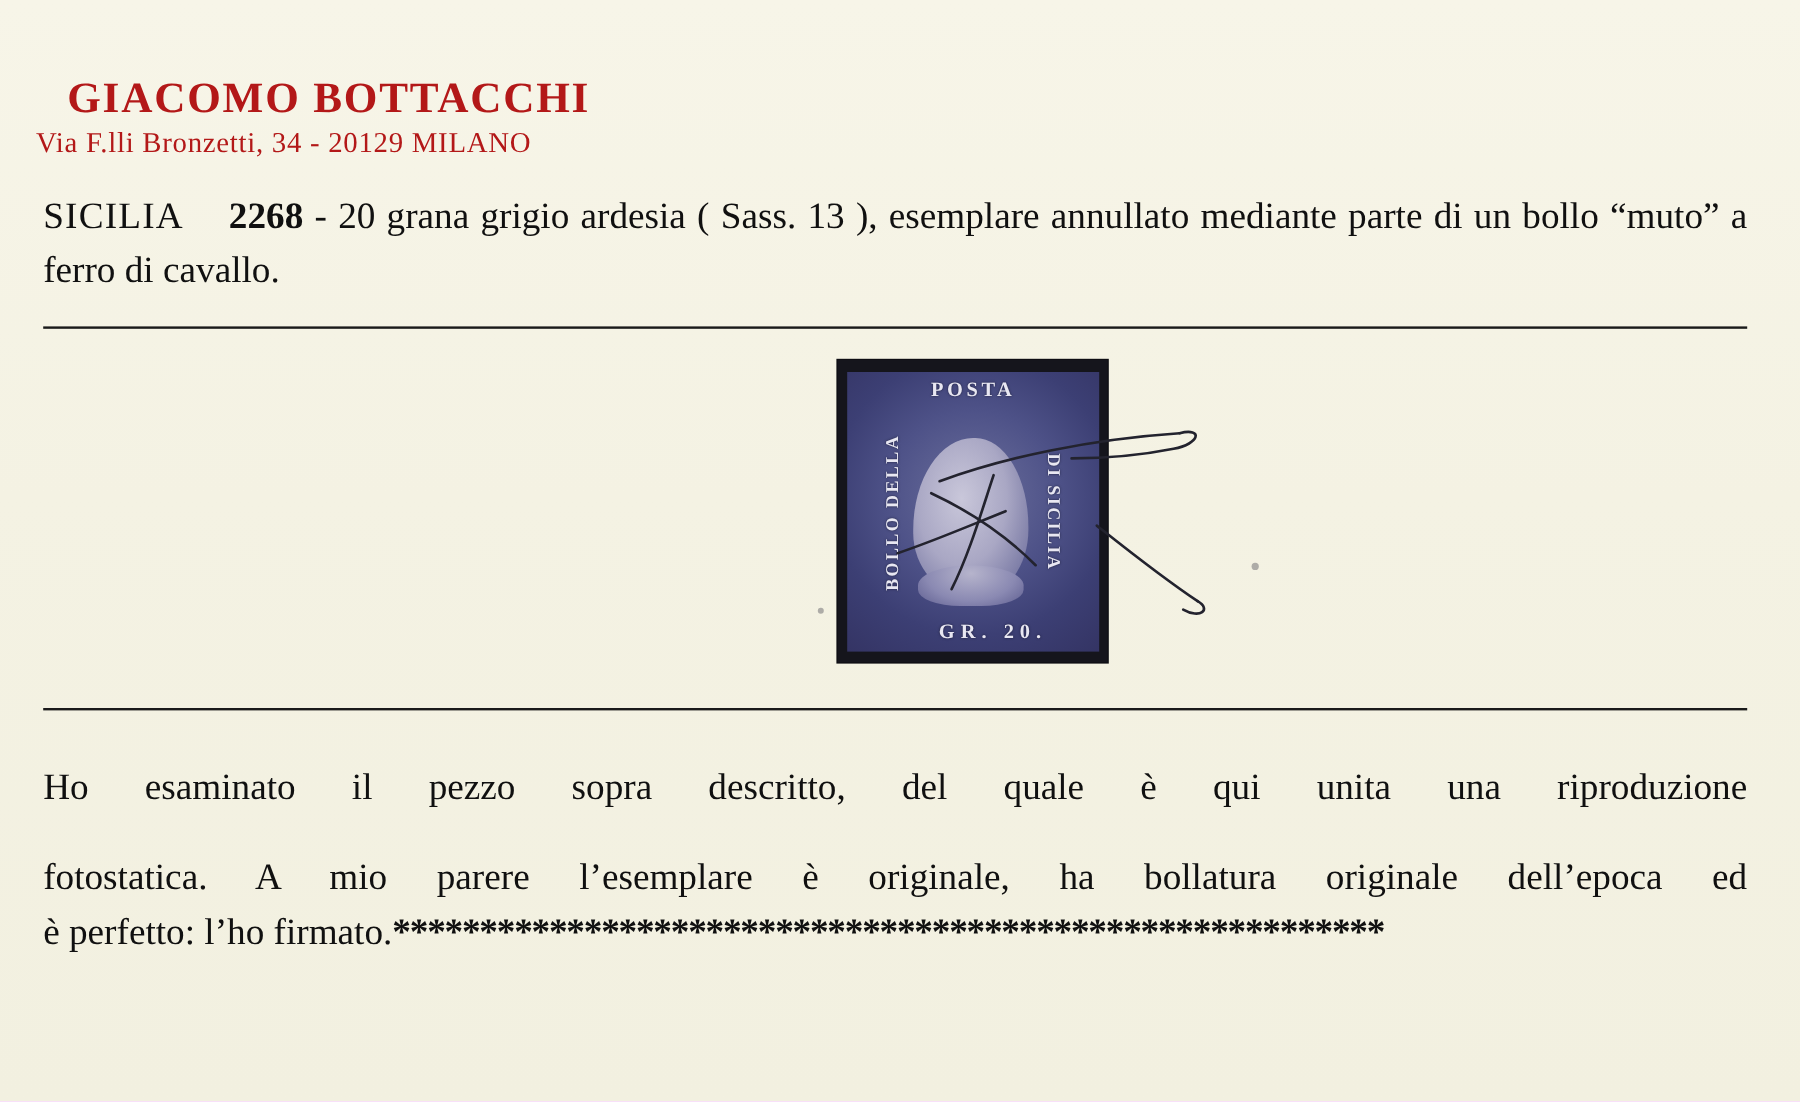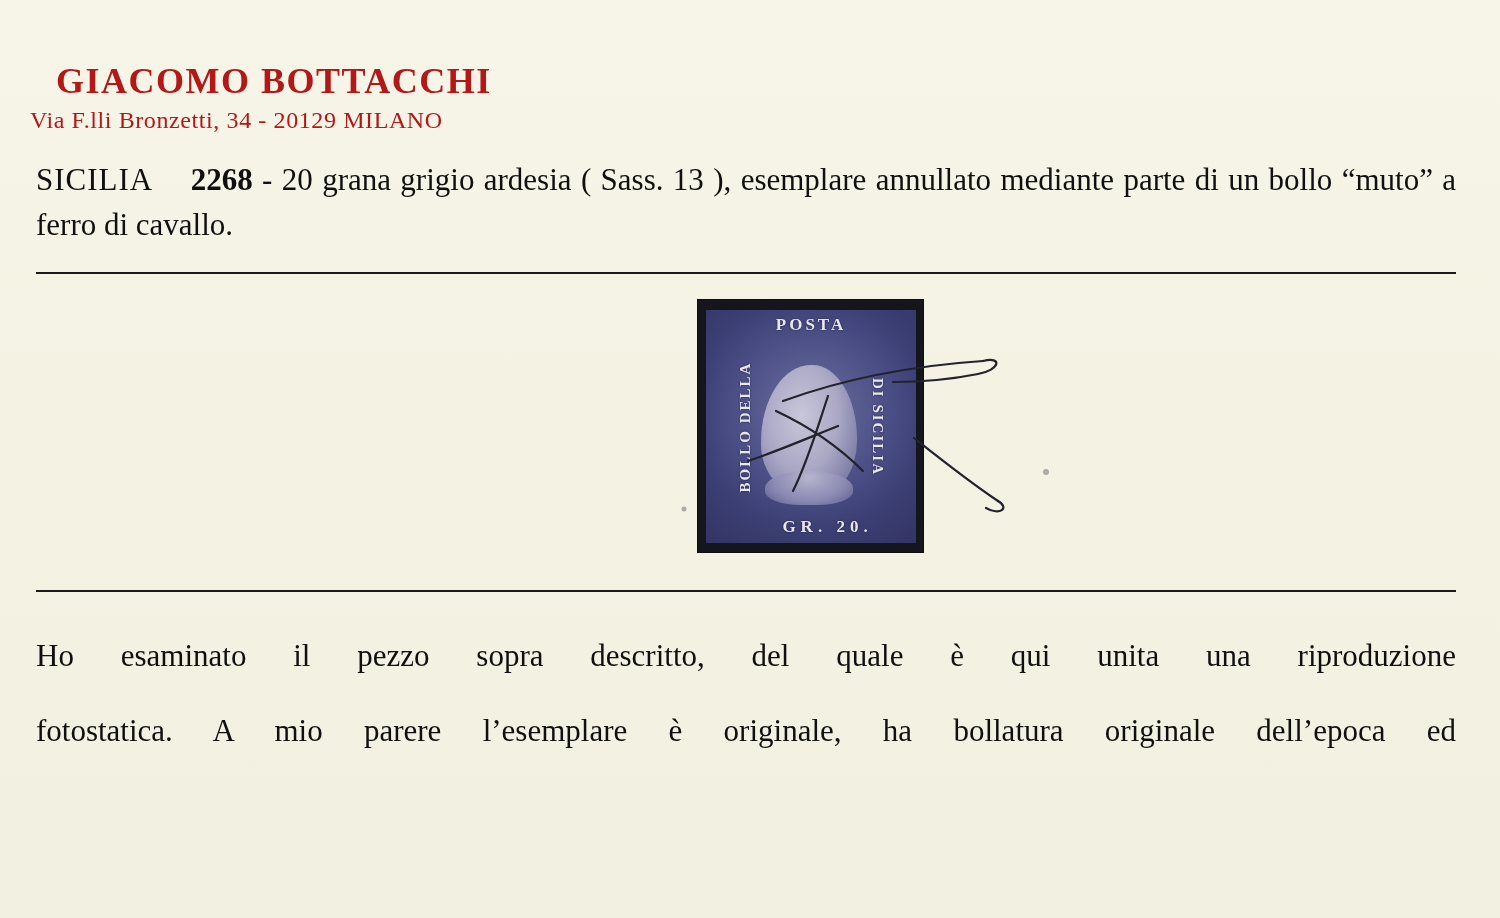--- a/index.html
+++ b/index.html
@@ -255,16 +255,19 @@
           <circle cx="636" cy="223" r="2.5"></circle>
         </g>
       </svg>
     </div>
 
     <div class="rule rule-bottom"></div>
 
     <div class="declaration">
       <div class="just-line">Ho  esaminato  il  pezzo  sopra  descritto,  del  quale  è  qui  unita  una  riproduzione</div>
       <div class="just-line">fotostatica. A mio parere l’esemplare è originale, ha bollatura originale dell’epoca ed</div>
+      <div class="last-line">
+        <span>è perfetto: l’ho firmato.</span><span class="asterisks">*********************************************************</span>
+      </div>
     </div>
 
   </div>
 </div>
 
 </body></html>

